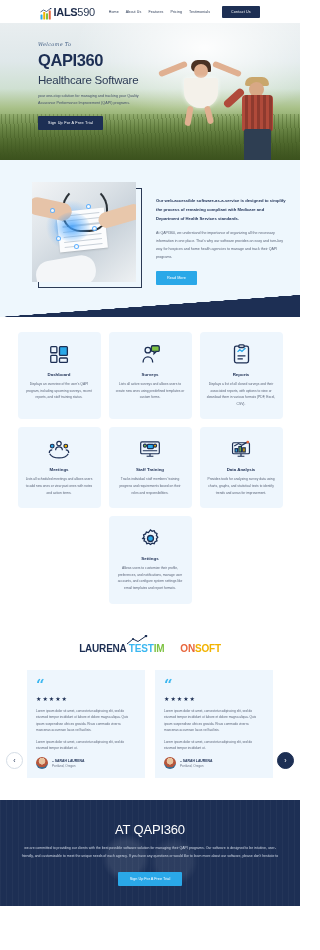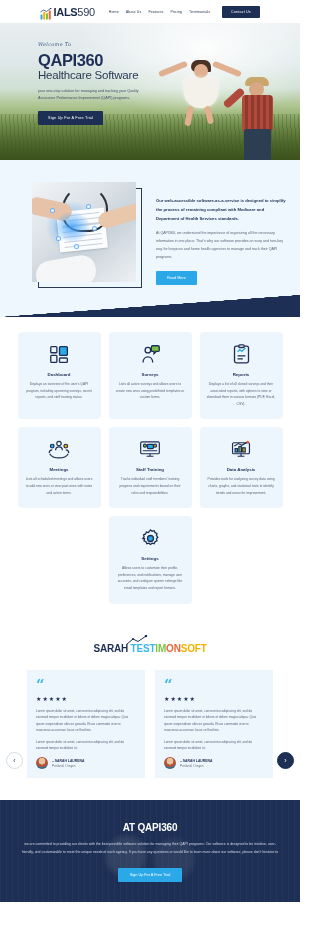--- a/index.html
+++ b/index.html
@@ -61,21 +61,21 @@
   .fig-girl .g-dress { position:absolute; left:26px; top:26px; width:34px; height:30px; background:#f4f1ea; border-radius:3px 3px 16px 16px; box-shadow:0 0 4px rgba(255,255,255,.7);}
   .fig-girl .g-head { position:absolute; left:36px; top:12px; width:14px; height:14px; border-radius:50%; background:#e0b091;}
   .fig-girl .g-hair { position:absolute; left:33px; top:8px; width:20px; height:12px; border-radius:10px 10px 2px 8px; background:#4a3224;}
   .fig-girl .g-arm-l { position:absolute; left:0px; top:14px; width:30px; height:6px; background:#e0b091; transform:rotate(-22deg); border-radius:3px;}
   .fig-girl .g-arm-r { position:absolute; left:54px; top:14px; width:30px; height:6px; background:#e0b091; transform:rotate(22deg); border-radius:3px;}
   .fig-girl .g-leg-l { position:absolute; left:28px; top:54px; width:6px; height:20px; background:#e0b091; transform:rotate(10deg); border-radius:3px;}
   .fig-girl .g-leg-r { position:absolute; left:48px; top:54px; width:6px; height:18px; background:#e0b091; transform:rotate(-14deg); border-radius:3px;}
   .hero-copy { position: absolute; left: 38px; top: 18px; width: 120px; }
   .hero-welcome { font-family: "DejaVu Serif", serif; font-style: italic; font-size: 5px; color: #3d5a80; margin-bottom: 5px; letter-spacing:.3px;}
   .hero-title { font-size: 16.5px; font-weight: 700; color: #1d2f54; letter-spacing: -0.4px; line-height: 1; }
-  .hero-sub { font-size: 11.5px; font-weight: 400; color: #2b3a55; letter-spacing: -0.2px; }
+  .hero-sub { font-size: 11.5px; font-weight: 400; color: #2b3a55; margin-top: 5px; letter-spacing: -0.2px; }
   .hero-para { font-size: 3.7px; color: #44506a; line-height: 2; margin-top: 7px; width: 108px; }
   .hero-btn {
     margin-top: 9px; background: #1d2f54; color: #fff; border: none;
     font-size: 3.8px; padding: 5px 10px; border-radius: 1px; cursor: pointer; letter-spacing:.2px;
   }
   
   .about {
     background: #eef7fd; position: relative; padding: 18px 12px 26px 12px;
     display: flex; gap: 12px; align-items: flex-start;
   }
@@ -105,21 +105,21 @@
   .about-body { flex:1; padding-top: 12px; }
   .about-h { font-size: 9px; font-weight: 700; color:#1d2f54; letter-spacing:-.2px;}
   .about-h .accent { color:#2aa8e8; text-decoration: underline; text-underline-offset:1.5px;}
   .about-lead { font-size: 4.2px; font-weight: 700; color:#1d2f54; line-height: 2.1; margin-top: 7px; }
   .about-text { font-size: 3.6px; color:#5a6478; line-height: 2.2; margin-top: 7px; }
   .about-btn { margin-top: 9px; background:#2aa8e8; color:#fff; border:none; font-size:3.8px; padding:5px 11px; border-radius:1px; cursor:pointer;}
   
   .features { background:#fff; padding: 16px 12px 20px 12px; }
   .sec-head { text-align:center; position:relative; margin-bottom: 14px; }
   .sec-title { font-size: 10px; font-weight: 700; letter-spacing:-.2px; display:inline-block; }
-  .sec-title .c1{color:#f2b300;} .sec-title .c2{color:#3bb7f0;} .sec-title .c3{color:#7ec242;} .sec-title .c5{color:#e8663c;} .sec-title .c6{color:#1d2f54;}
+  .sec-title .c1{color:#f2b300;} .sec-title .c2{color:#3bb7f0;} .sec-title .c3{color:#7ec242;} .sec-title .c5{color:#e8663c;padding-left:16px;} .sec-title .c6{color:#1d2f54;}
   .sec-spark { position:absolute; left:50%; top:-7px; transform:translateX(-24px); }
   .grid { display:flex; flex-wrap: wrap; gap: 8px; justify-content: center; }
   .card {
     width: 83px; background:#eef6fd; border-radius: 4px; padding: 11px 7px 12px 7px;
     text-align:center; display:flex; flex-direction:column; align-items:center;
   }
   .card-ico { height: 22px; display:flex; align-items:center; justify-content:center; margin-bottom: 7px;}
   .card-title { font-size: 4.4px; font-weight:700; color:#1d2f54; margin-bottom:4px;}
   .card-text { font-size: 3.3px; color:#5a6478; line-height: 2; }
   
@@ -143,21 +143,21 @@
   
   .cta { background:#1d2f54; padding: 22px 20px 20px 20px; text-align:center; position:relative; overflow:hidden;}
   .cta::before{
     content:""; position:absolute; inset:0;
     background:
       radial-gradient(circle at 42% 55%, rgba(255,255,255,.09) 0 9%, rgba(255,255,255,0) 13%),
       radial-gradient(circle at 58% 58%, rgba(255,255,255,.07) 0 9%, rgba(255,255,255,0) 13%),
       repeating-linear-gradient(90deg, rgba(255,255,255,.03) 0 1px, rgba(255,255,255,0) 1px 6px);
   }
   .cta-inner{ position:relative; }
-  .cta-title { font-size: 10px; font-weight:700; color:#fff; letter-spacing:-.2px;}
+  .cta-title { font-size: 13px; font-weight:400; color:#fff; letter-spacing:-.2px;}
   .cta-text { font-size: 3.5px; color:#cfd8e6; line-height: 2.2; margin-top: 8px;}
   .cta-btn { margin-top: 11px; background:#2aa8e8; color:#fff; border:none; font-size:3.8px; padding:5px 12px; border-radius:1px; cursor:pointer;}
   
   .footer { background:#fff; padding: 22px 14px 14px 14px; display:flex; gap: 10px; }
 </style>
 </head>
 <body>
 
 <div class="header">
   <div class="logo">
@@ -347,21 +347,21 @@
 
 <div class="testi">
   <div class="sec-head">
     <span class="sec-spark">
       <svg width="22" height="10" viewBox="0 0 22 10">
         <path d="M1 9 L7 4 L12 6.5 L20 1" stroke="#1d2f54" stroke-width="1" fill="none"></path>
         <circle cx="20" cy="1" r="1.3" fill="#1d2f54"></circle>
           <circle cx="7" cy="4" r="1" fill="#1d2f54"></circle>
       </svg>
     </span>
-    <span class="sec-title"><span class="c6">SARAH </span><span class="c2">TEST</span><span class="c3">IM</span><span class="c5">ON</span><span class="c1">SOFT</span></span>
+    <span class="sec-title"><span class="c6">LAURENA </span><span class="c2">TEST</span><span class="c3">IM</span><span class="c5">ON</span><span class="c1">SOFT</span></span>
   </div>
   <div class="testi-row">
     <div class="t-card">
       <div class="quote">“</div>
       <div class="stars">★★★★★</div>
       <div class="t-text">Lorem ipsum dolor sit amet, consectetur adipiscing elit, sed do eiusmod tempor incididunt ut labore et dolore magna aliqua. Quis ipsum suspendisse ultrices gravida. Risus commodo viverra maecenas accumsan lacus vel facilisis.</div>
       <div class="t-text">Lorem ipsum dolor sit amet, consectetur adipiscing elit, sed do eiusmod tempor incididunt ut.</div>
       <div class="t-author">
         <div class="t-ava"></div>
         <div>

